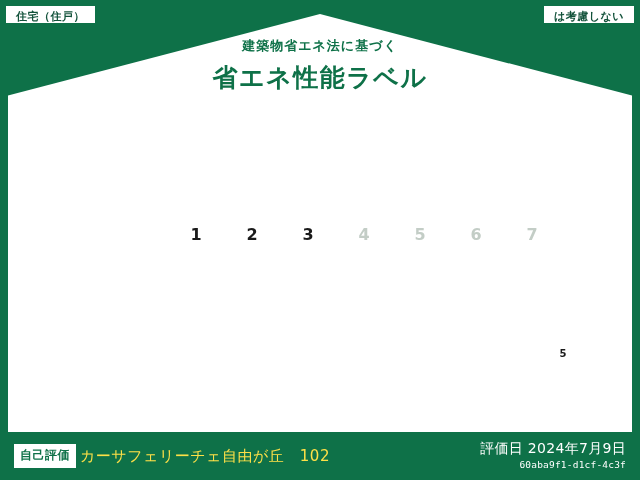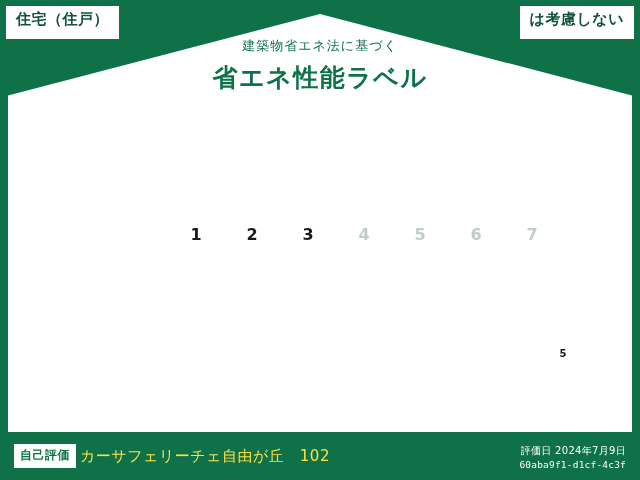--- a/index.html
+++ b/index.html
@@ -6,35 +6,35 @@
   html, body {
     width: 640px; height: 480px;
     font-family: "DejaVu Sans", "Liberation Sans", sans-serif;
   }
   body { background: #0e7148; position: relative; overflow: hidden; }
 
   
   .corner-badge {
     position: absolute; top: 6px;
     background: #ffffff; color: #12523a;
-    font-weight: bold; font-size: 15px;
-    padding: 4px 10px 11px 10px;
+    font-weight: bold; font-size: 11px;
+    padding: 4px 10px 0 10px;
     letter-spacing: 0.5px;
     line-height: 1.2;
   }
   .corner-badge.left  { left: 6px; }
   .corner-badge.right { right: 6px; }
 
   
   .title-block {
     position: absolute; top: 38px; left: 0; width: 640px;
     text-align: center; color: #0e7148; z-index: 4;
   }
   .title-sub {
-    font-size: 13px; font-weight: normal; letter-spacing: 1px;
+    font-size: 13px; font-weight: bold; letter-spacing: 1px;
     line-height: 1.2;
   }
   .title-main {
     font-size: 25px; font-weight: bold; letter-spacing: 1.5px;
     line-height: 1.25; margin-top: 8px;
   }
 
   
   .card {
     position: absolute; left: 8px; top: 14px;
@@ -145,21 +145,21 @@
     font-weight: bold; font-size: 12px;
     padding: 3px 6px 4px 6px; letter-spacing: 0.5px;
   }
   .building-name {
     color: #fde047; font-size: 15px; letter-spacing: 0.5px;
   }
   .footer-right {
     position: absolute; right: 14px; bottom: 10px;
     text-align: right; color: #ffffff;
   }
-  .eval-date { font-size: 10px; letter-spacing: 0.3px; }
+  .eval-date { font-size: 14px; letter-spacing: 0.3px; }
   .eval-id {
     font-size: 9.5px; margin-top: 1px; letter-spacing: 0.2px;
     font-family: "DejaVu Sans Mono", "Liberation Mono", monospace;
   }
 </style>
 </head>
 <body>
 
 <div class="corner-badge left">住宅（住戸）</div>
 <div class="corner-badge right">は考慮しない</div>

